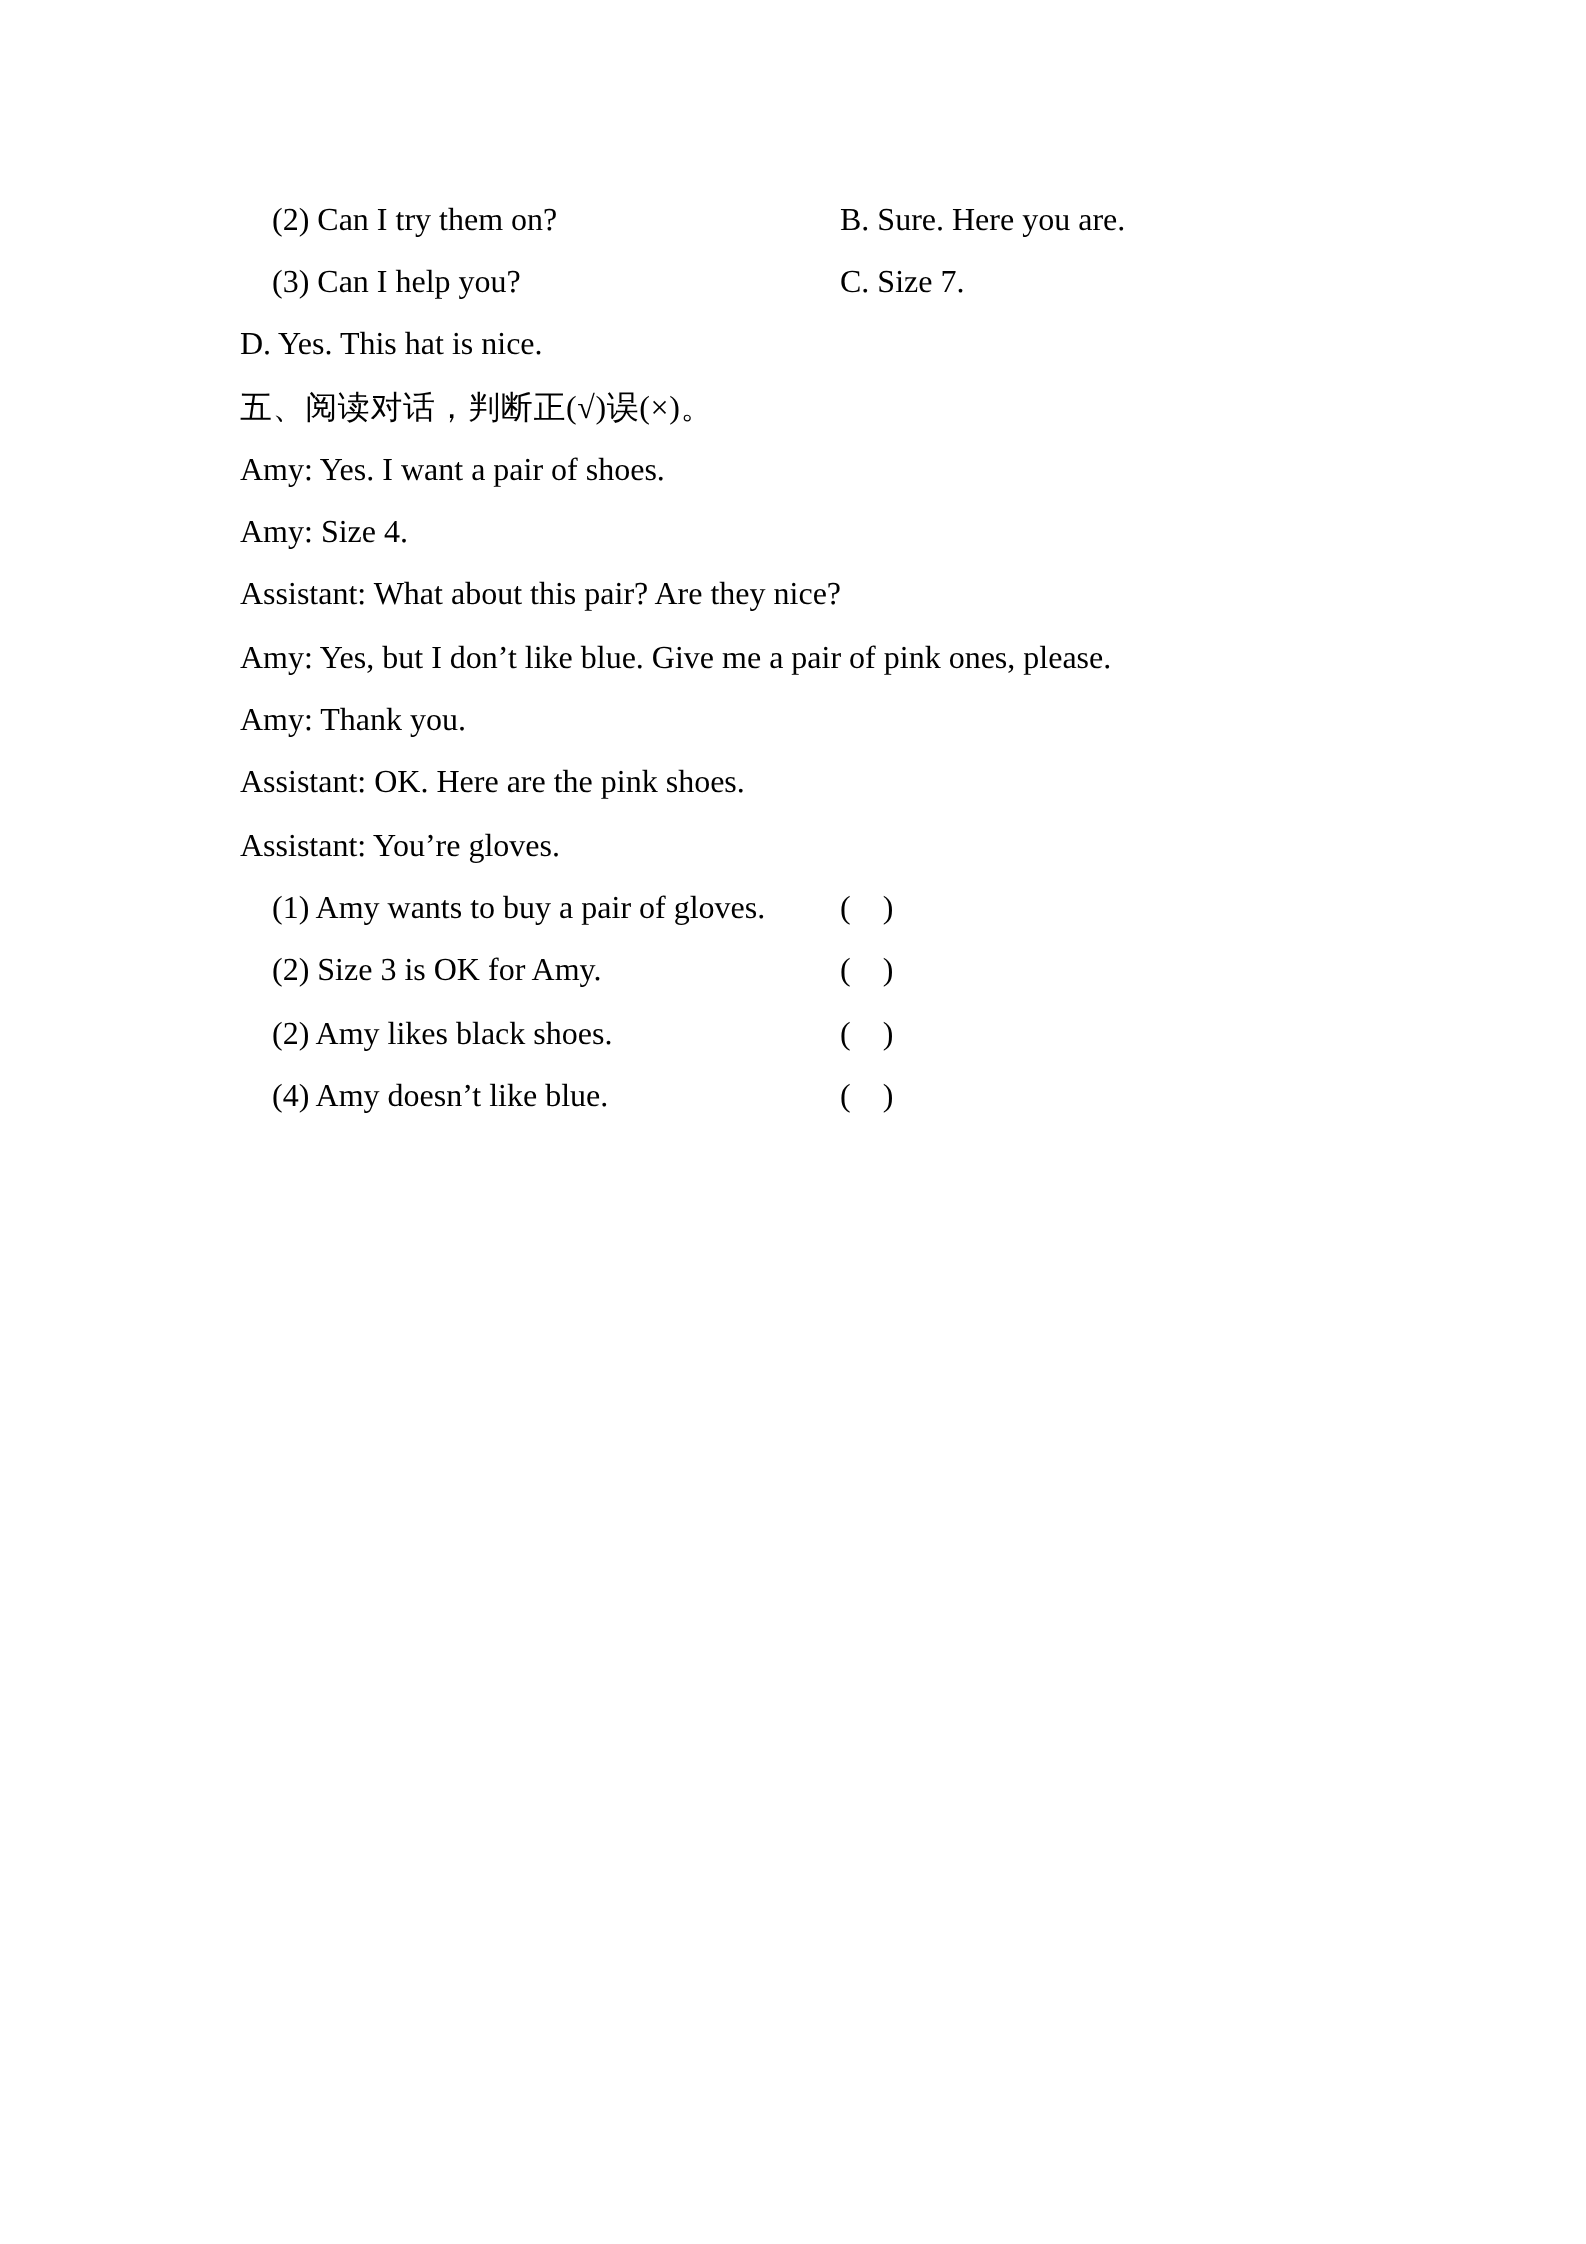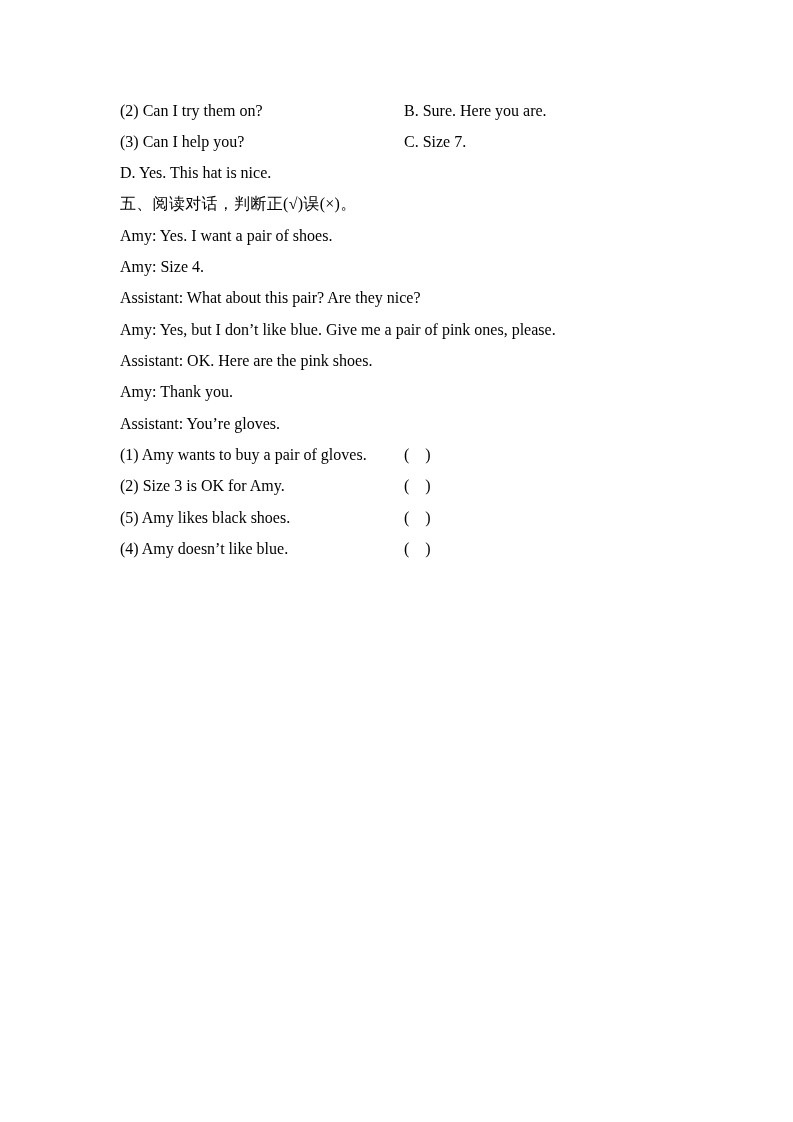--- a/index.html
+++ b/index.html
@@ -21,20 +21,21 @@
   }
   .line {
     height: 31.3px;
     display: flex;
     align-items: center;
     white-space: nowrap;
   }
   .col-left {
     flex: 0 0 284px;
     width: 284px;
+    margin-left: 16px;
   }
   .bracket { white-space: pre; }
   .heading { letter-spacing: 0.3px; }
 </style>
 </head>
 <body>
 
 <div class="page-content">
 
   <div class="line">
@@ -59,39 +60,39 @@
   <div class="line">
     <span>Amy: Size 4.</span>
   </div>
   <div class="line">
     <span>Assistant: What about this pair? Are they nice?</span>
   </div>
   <div class="line">
     <span>Amy: Yes, but I don’t like blue. Give me a pair of pink ones, please.</span>
   </div>
   <div class="line">
-    <span>Assistant: OK. Here are the pink shoes.</span>
+    <span>Amy: Thank you.</span>
   </div>
   <div class="line">
-    <span>Amy: Thank you.</span>
+    <span>Assistant: OK. Here are the pink shoes.</span>
   </div>
   <div class="line">
     <span>Assistant: You’re gloves.</span>
   </div>
 
   <div class="line">
     <span class="col-left">(1) Amy wants to buy a pair of gloves.</span>
     <span class="bracket">(    )</span>
   </div>
   <div class="line">
     <span class="col-left">(2) Size 3 is OK for Amy.</span>
     <span class="bracket">(    )</span>
   </div>
   <div class="line">
-    <span class="col-left">(5) Amy likes black shoes.</span>
+    <span class="col-left">(2) Amy likes black shoes.</span>
     <span class="bracket">(    )</span>
   </div>
   <div class="line">
     <span class="col-left">(4) Amy doesn’t like blue.</span>
     <span class="bracket">(    )</span>
   </div>
 
 </div>
 
 </body></html>

